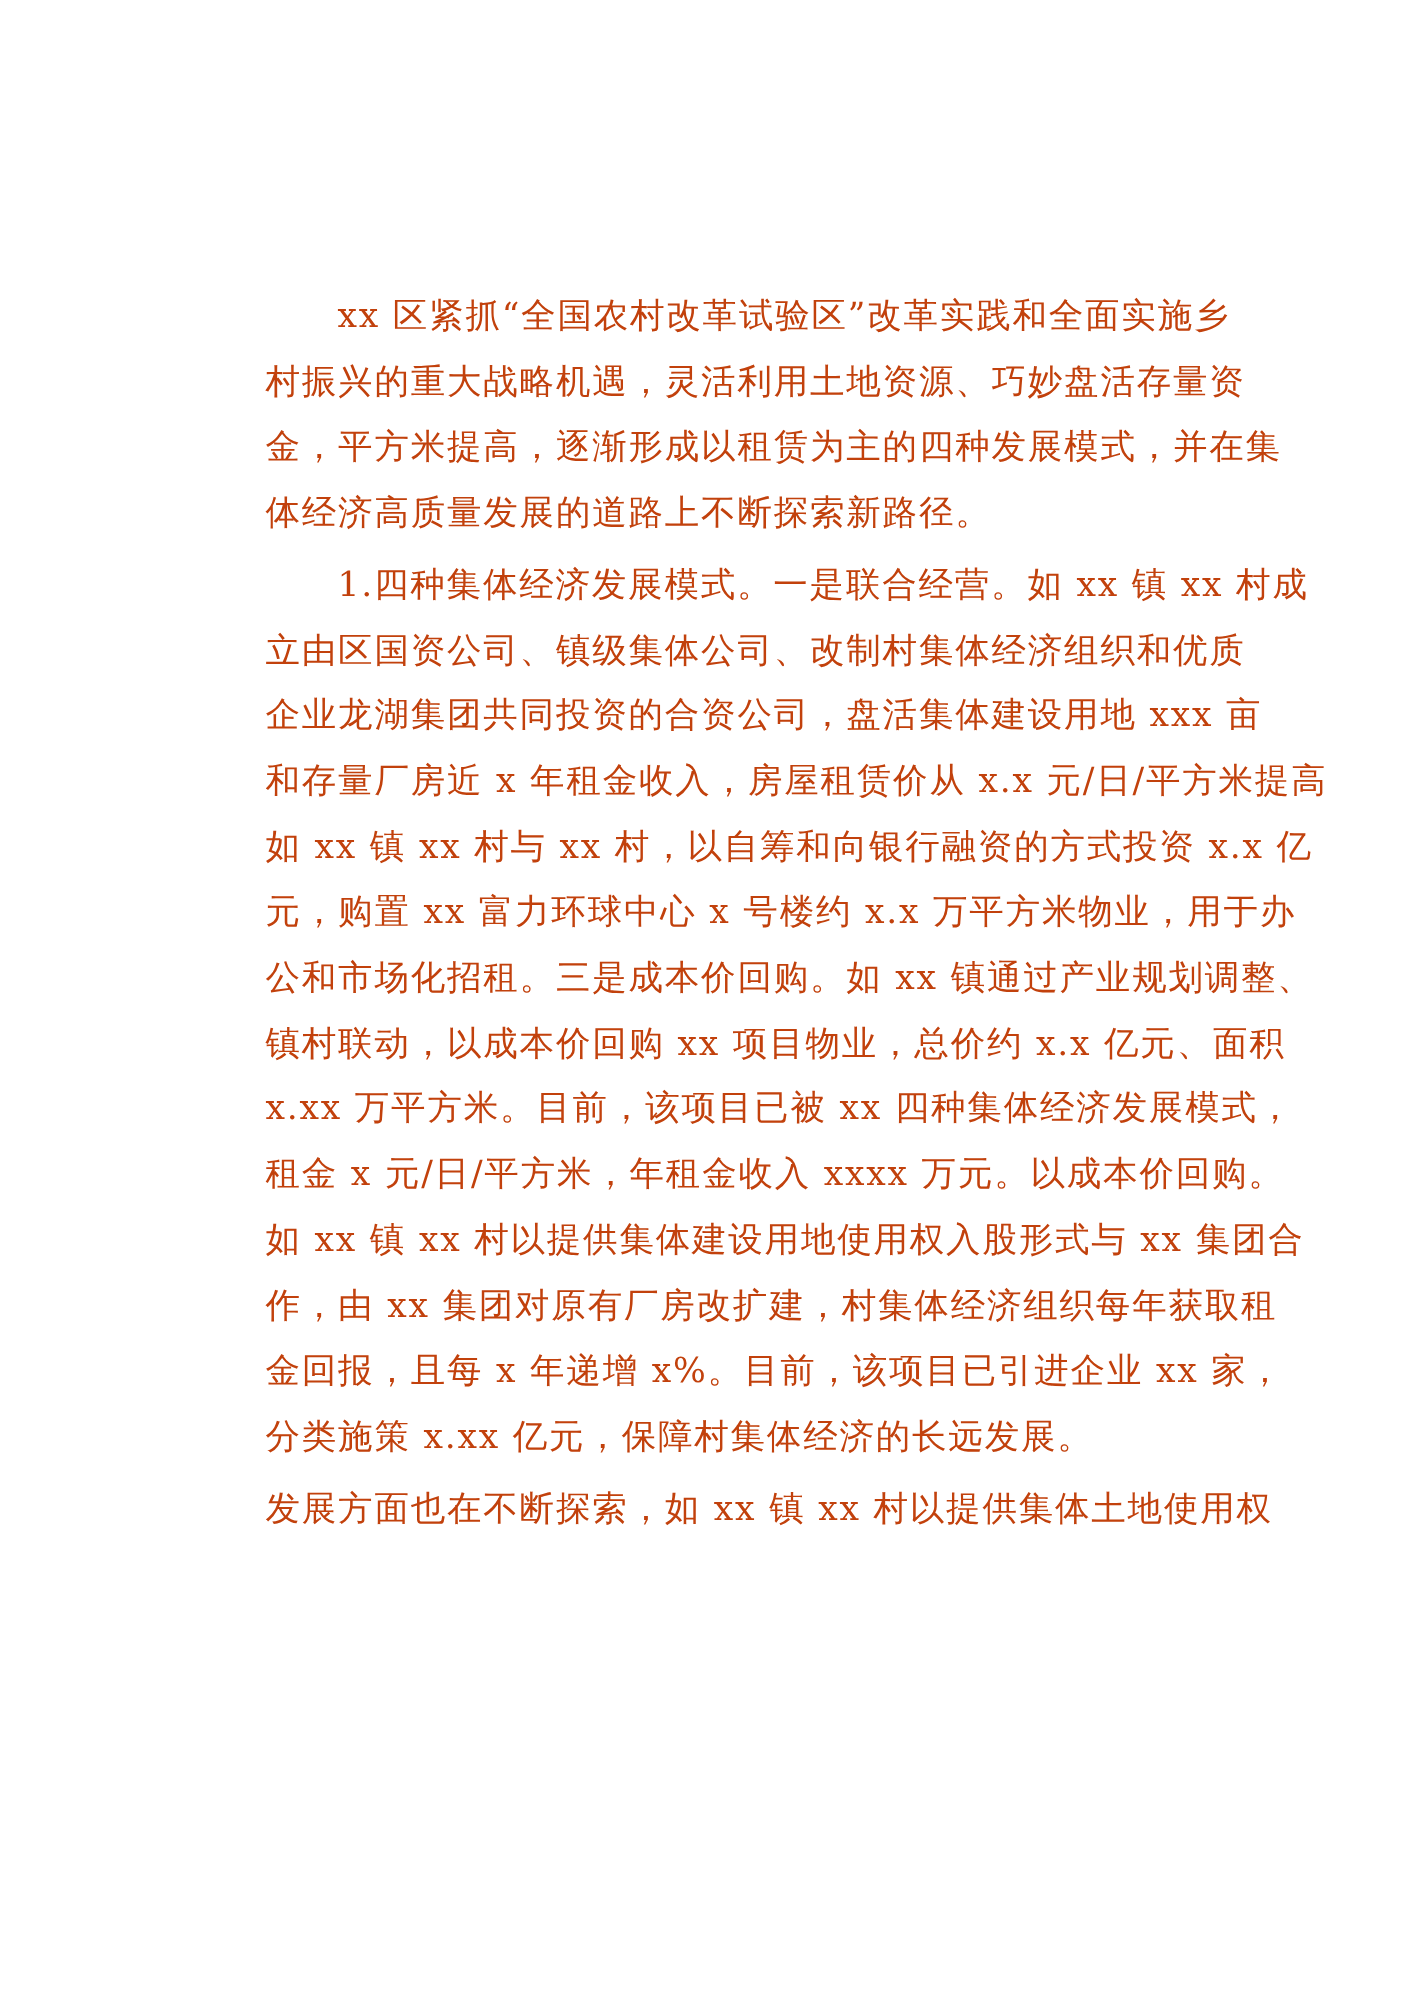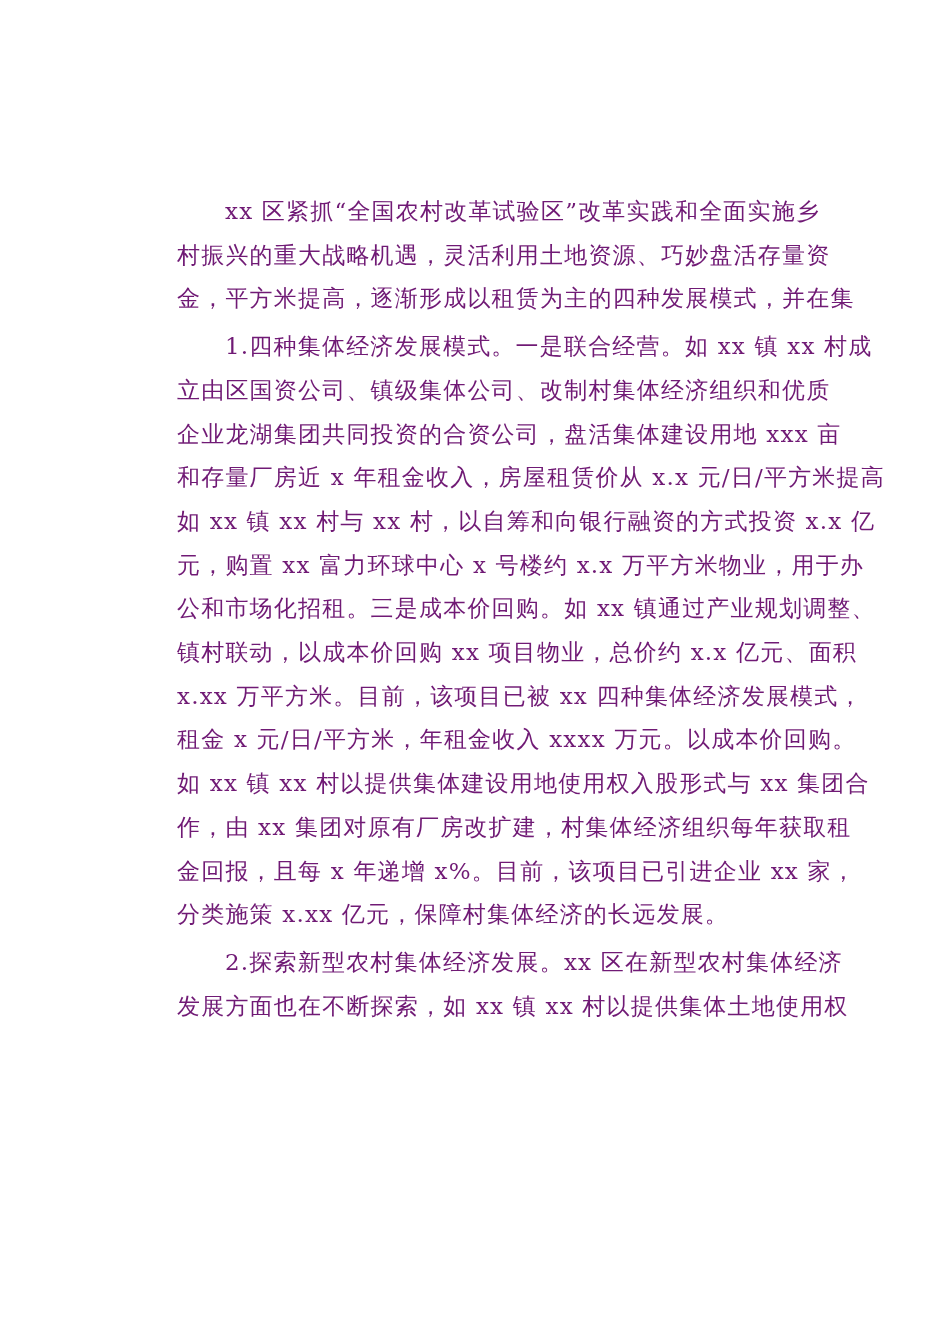--- a/index.html
+++ b/index.html
@@ -1,47 +1,47 @@
 <!DOCTYPE html>
 <html><head>
 <meta charset="utf-8">
 <style>
   html, body { margin: 0; padding: 0; background: #ffffff; }
   body { width: 950px; height: 1344px; position: relative; overflow: hidden; }
   .page {
     position: absolute; left: 129px; top: 190px; width: 705px;
     font-family: "DejaVu Serif", "Liberation Serif", serif;
-    color: #701a75; font-size: 23px; line-height: 43.7px;
+    color: #c2410c; font-size: 23px; line-height: 43.7px;
     letter-spacing: 1.2px;
   }
   .para { margin: 0 0 4px 0; text-indent: 48px; text-align: justify; text-align-last: left; }
   .line { display: block; white-space: nowrap; }
 </style>
 </head>
 <body>
 
 <div class="page">
   <div class="para">
     <span class="line" style="padding-left:48px">xx 区紧抓“全国农村改革试验区”改革实践和全面实施乡</span>
     <span class="line">村振兴的重大战略机遇，灵活利用土地资源、巧妙盘活存量资</span>
     <span class="line">金，平方米提高，逐渐形成以租赁为主的四种发展模式，并在集</span>
+    <span class="line">体经济高质量发展的道路上不断探索新路径。</span>
   </div>
   <div class="para">
     <span class="line" style="padding-left:48px">1.四种集体经济发展模式。一是联合经营。如 xx 镇 xx 村成</span>
     <span class="line">立由区国资公司、镇级集体公司、改制村集体经济组织和优质</span>
     <span class="line">企业龙湖集团共同投资的合资公司，盘活集体建设用地 xxx 亩</span>
     <span class="line">和存量厂房近 x 年租金收入，房屋租赁价从 x.x 元/日/平方米提高</span>
     <span class="line">如 xx 镇 xx 村与 xx 村，以自筹和向银行融资的方式投资 x.x 亿</span>
     <span class="line">元，购置 xx 富力环球中心 x 号楼约 x.x 万平方米物业，用于办</span>
     <span class="line">公和市场化招租。三是成本价回购。如 xx 镇通过产业规划调整、</span>
     <span class="line">镇村联动，以成本价回购 xx 项目物业，总价约 x.x 亿元、面积</span>
     <span class="line">x.xx 万平方米。目前，该项目已被 xx 四种集体经济发展模式，</span>
     <span class="line">租金 x 元/日/平方米，年租金收入 xxxx 万元。以成本价回购。</span>
     <span class="line">如 xx 镇 xx 村以提供集体建设用地使用权入股形式与 xx 集团合</span>
     <span class="line">作，由 xx 集团对原有厂房改扩建，村集体经济组织每年获取租</span>
     <span class="line">金回报，且每 x 年递增 x%。目前，该项目已引进企业 xx 家，</span>
     <span class="line">分类施策 x.xx 亿元，保障村集体经济的长远发展。</span>
   </div>
   <div class="para">
-    <span class="line" style="padding-left:48px">2.探索新型农村集体经济发展。xx 区在新型农村集体经济</span>
     <span class="line">发展方面也在不断探索，如 xx 镇 xx 村以提供集体土地使用权</span>
   </div>
 </div>
 
 </body></html>

